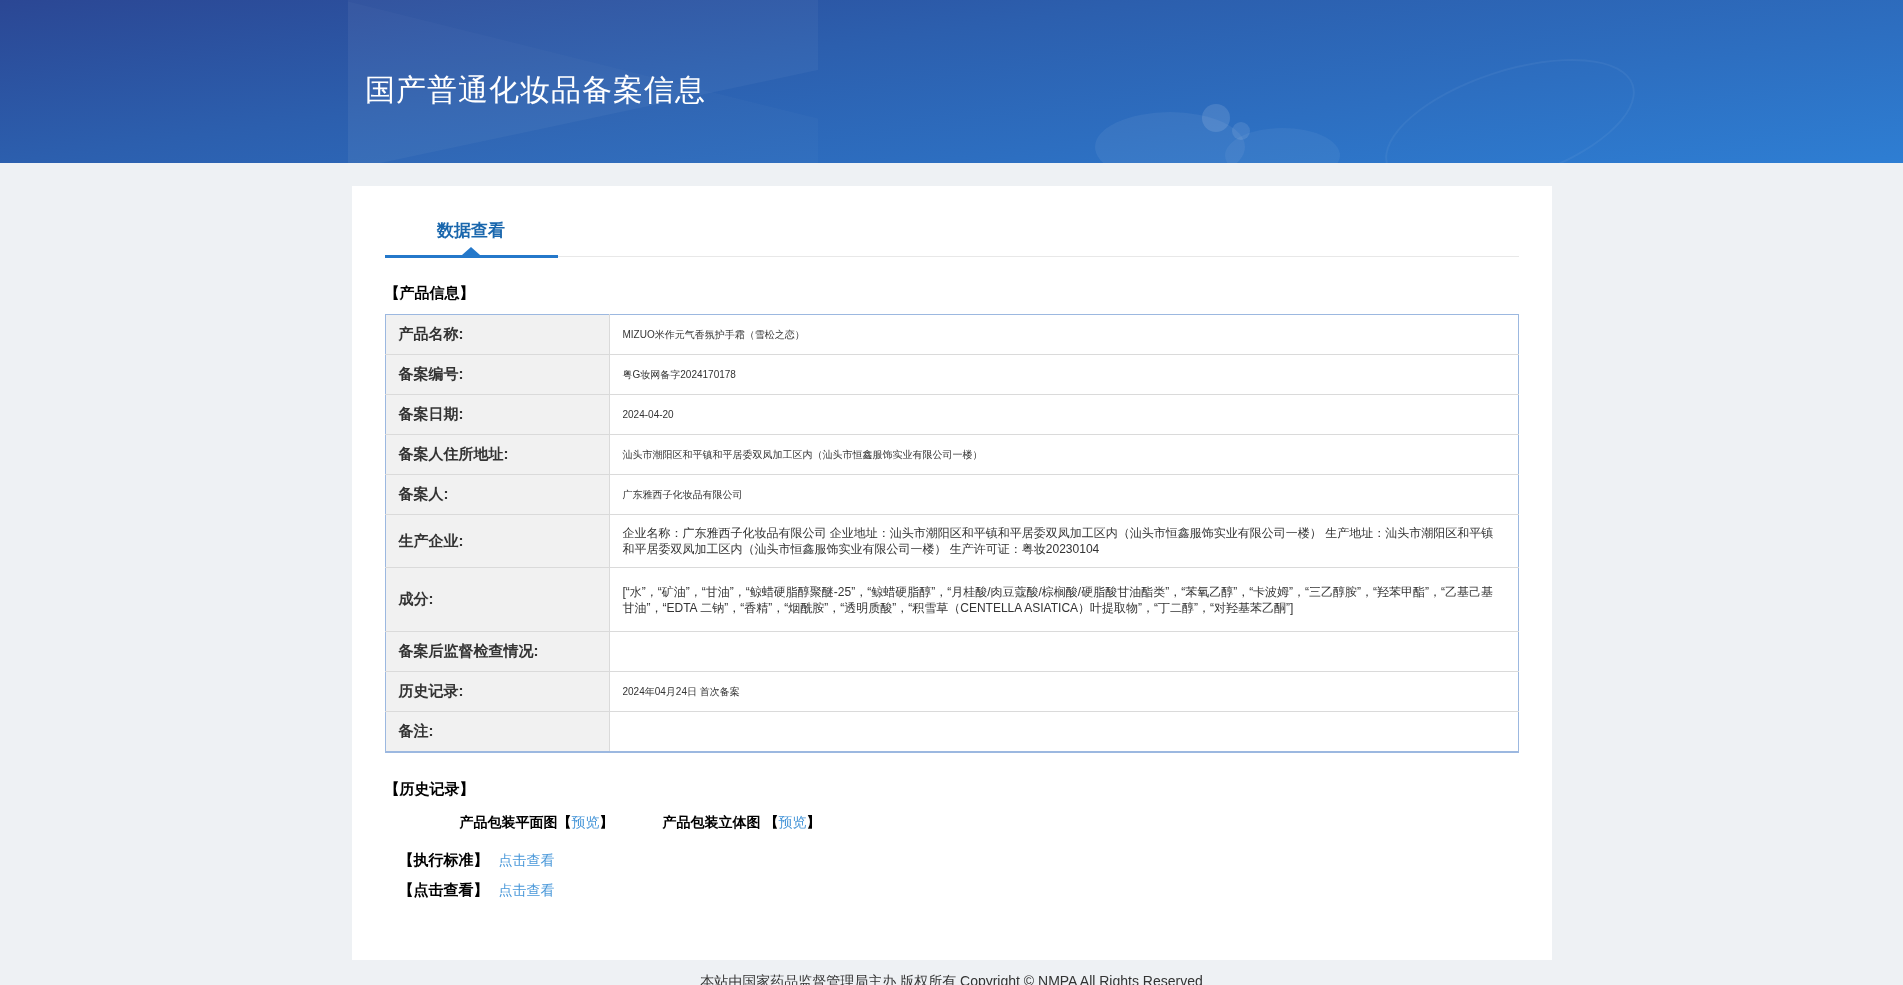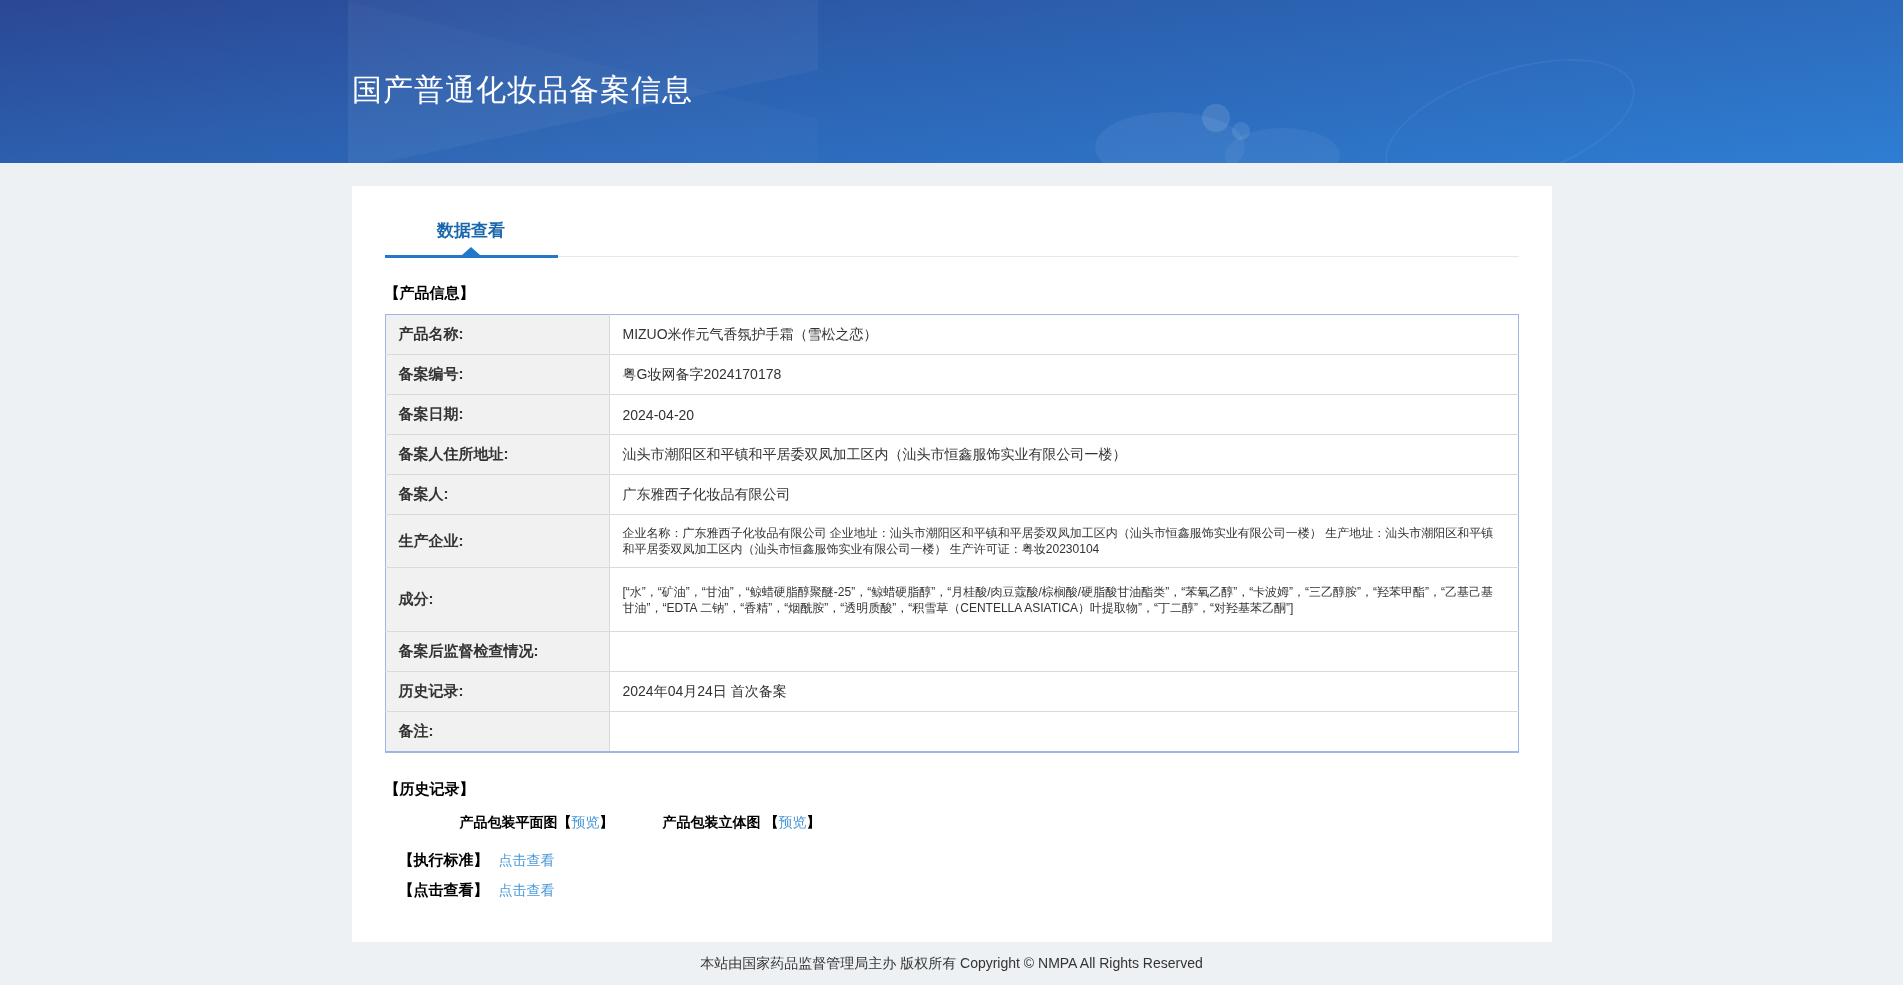--- a/index.html
+++ b/index.html
@@ -23,28 +23,28 @@
     background:rgba(255,255,255,0.025);
     transform:skewY(14deg);
   }
   .deco-blob-a { left:1095px; top:112px; width:150px; height:70px; background:rgba(255,255,255,0.06); border-radius:50%; }
   .deco-blob-b { left:1225px; top:128px; width:115px; height:55px; background:rgba(255,255,255,0.05); border-radius:50%; }
   .deco-dot-a { left:1202px; top:104px; width:28px; height:28px; background:rgba(255,255,255,0.12); border-radius:50%; }
   .deco-dot-b { left:1232px; top:122px; width:18px; height:18px; background:rgba(255,255,255,0.10); border-radius:50%; }
   .deco-swoosh { left:1380px; top:70px; width:260px; height:110px; border-radius:50%;
     border:2px solid rgba(255,255,255,0.05); transform:rotate(-18deg); background:transparent; }
   .page-title {
-    position:absolute; left:352px; top:70px;
+    position:absolute; left:365px; top:70px;
     font-size:30px; color:#ffffff; font-weight:400; letter-spacing:1px;text-align:right;
   }
 
   
   .card {
     width:1200px; margin:23px auto 0; background:#ffffff; min-height:719px;
-    padding-bottom:42px;
+    padding-bottom:60px;
   }
   .tab-row { margin:0 33px; padding-top:33px; border-bottom:1px solid #e8e8e8; display:flex; }
   .tab {
     position:relative; width:173px; text-align:center;
     font-size:17px; font-weight:bold; color:#1a67ad;
     padding-bottom:14px; cursor:pointer;
   }
   .tab-underline { position:absolute; left:0; bottom:-2px; width:100%; height:3px; background:#2478ca; }
   .tab-caret {
     position:absolute; bottom:1px; left:50%; transform:translateX(-50%);
@@ -57,21 +57,21 @@
   
   .info-table-wrap { margin:0 33px; }
   table.info { width:100%; border-collapse:collapse; table-layout:fixed;
     border:1px solid #9cb8e0; border-bottom:2px solid #9cb8e0; }
   table.info td { border-top:1px solid #dadada; vertical-align:middle; }
   table.info tr:first-child td { border-top:none; }
   td.label-cell {
     width:224px; background:#f1f1f1; border-right:1px solid #dadada;
     font-size:15px; font-weight:bold; color:#333; padding:10px 10px 10px 13px; height:40px;
   }
-  td.value-cell { background:#fff; font-size:14px; color:#333; padding:10px 14px 10px 13px; }
+  td.value-cell { background:#fff; font-size:10px; color:#333; padding:10px 14px 10px 13px; }
   tr.row-2line td.value-cell, tr.row-3line td.value-cell { font-size:12px; line-height:1.35; }
   tr.row-2line td { height:52px; }
   tr.row-3line td { height:64px; }
 
   
   .pack-row { margin:15px 33px 0 108px; font-size:14px; color:#000; display:flex; align-items:center; }
   .pack-item { margin-right:49px; font-weight:bold; }
   .pack-item .bracket { font-weight:bold; color:#000; }
   a.link { color:#4897d9; text-decoration:none; cursor:pointer; font-weight:normal; }
   .std-row { margin:19px 47px 0; font-size:15px; display:flex; align-items:center; }

